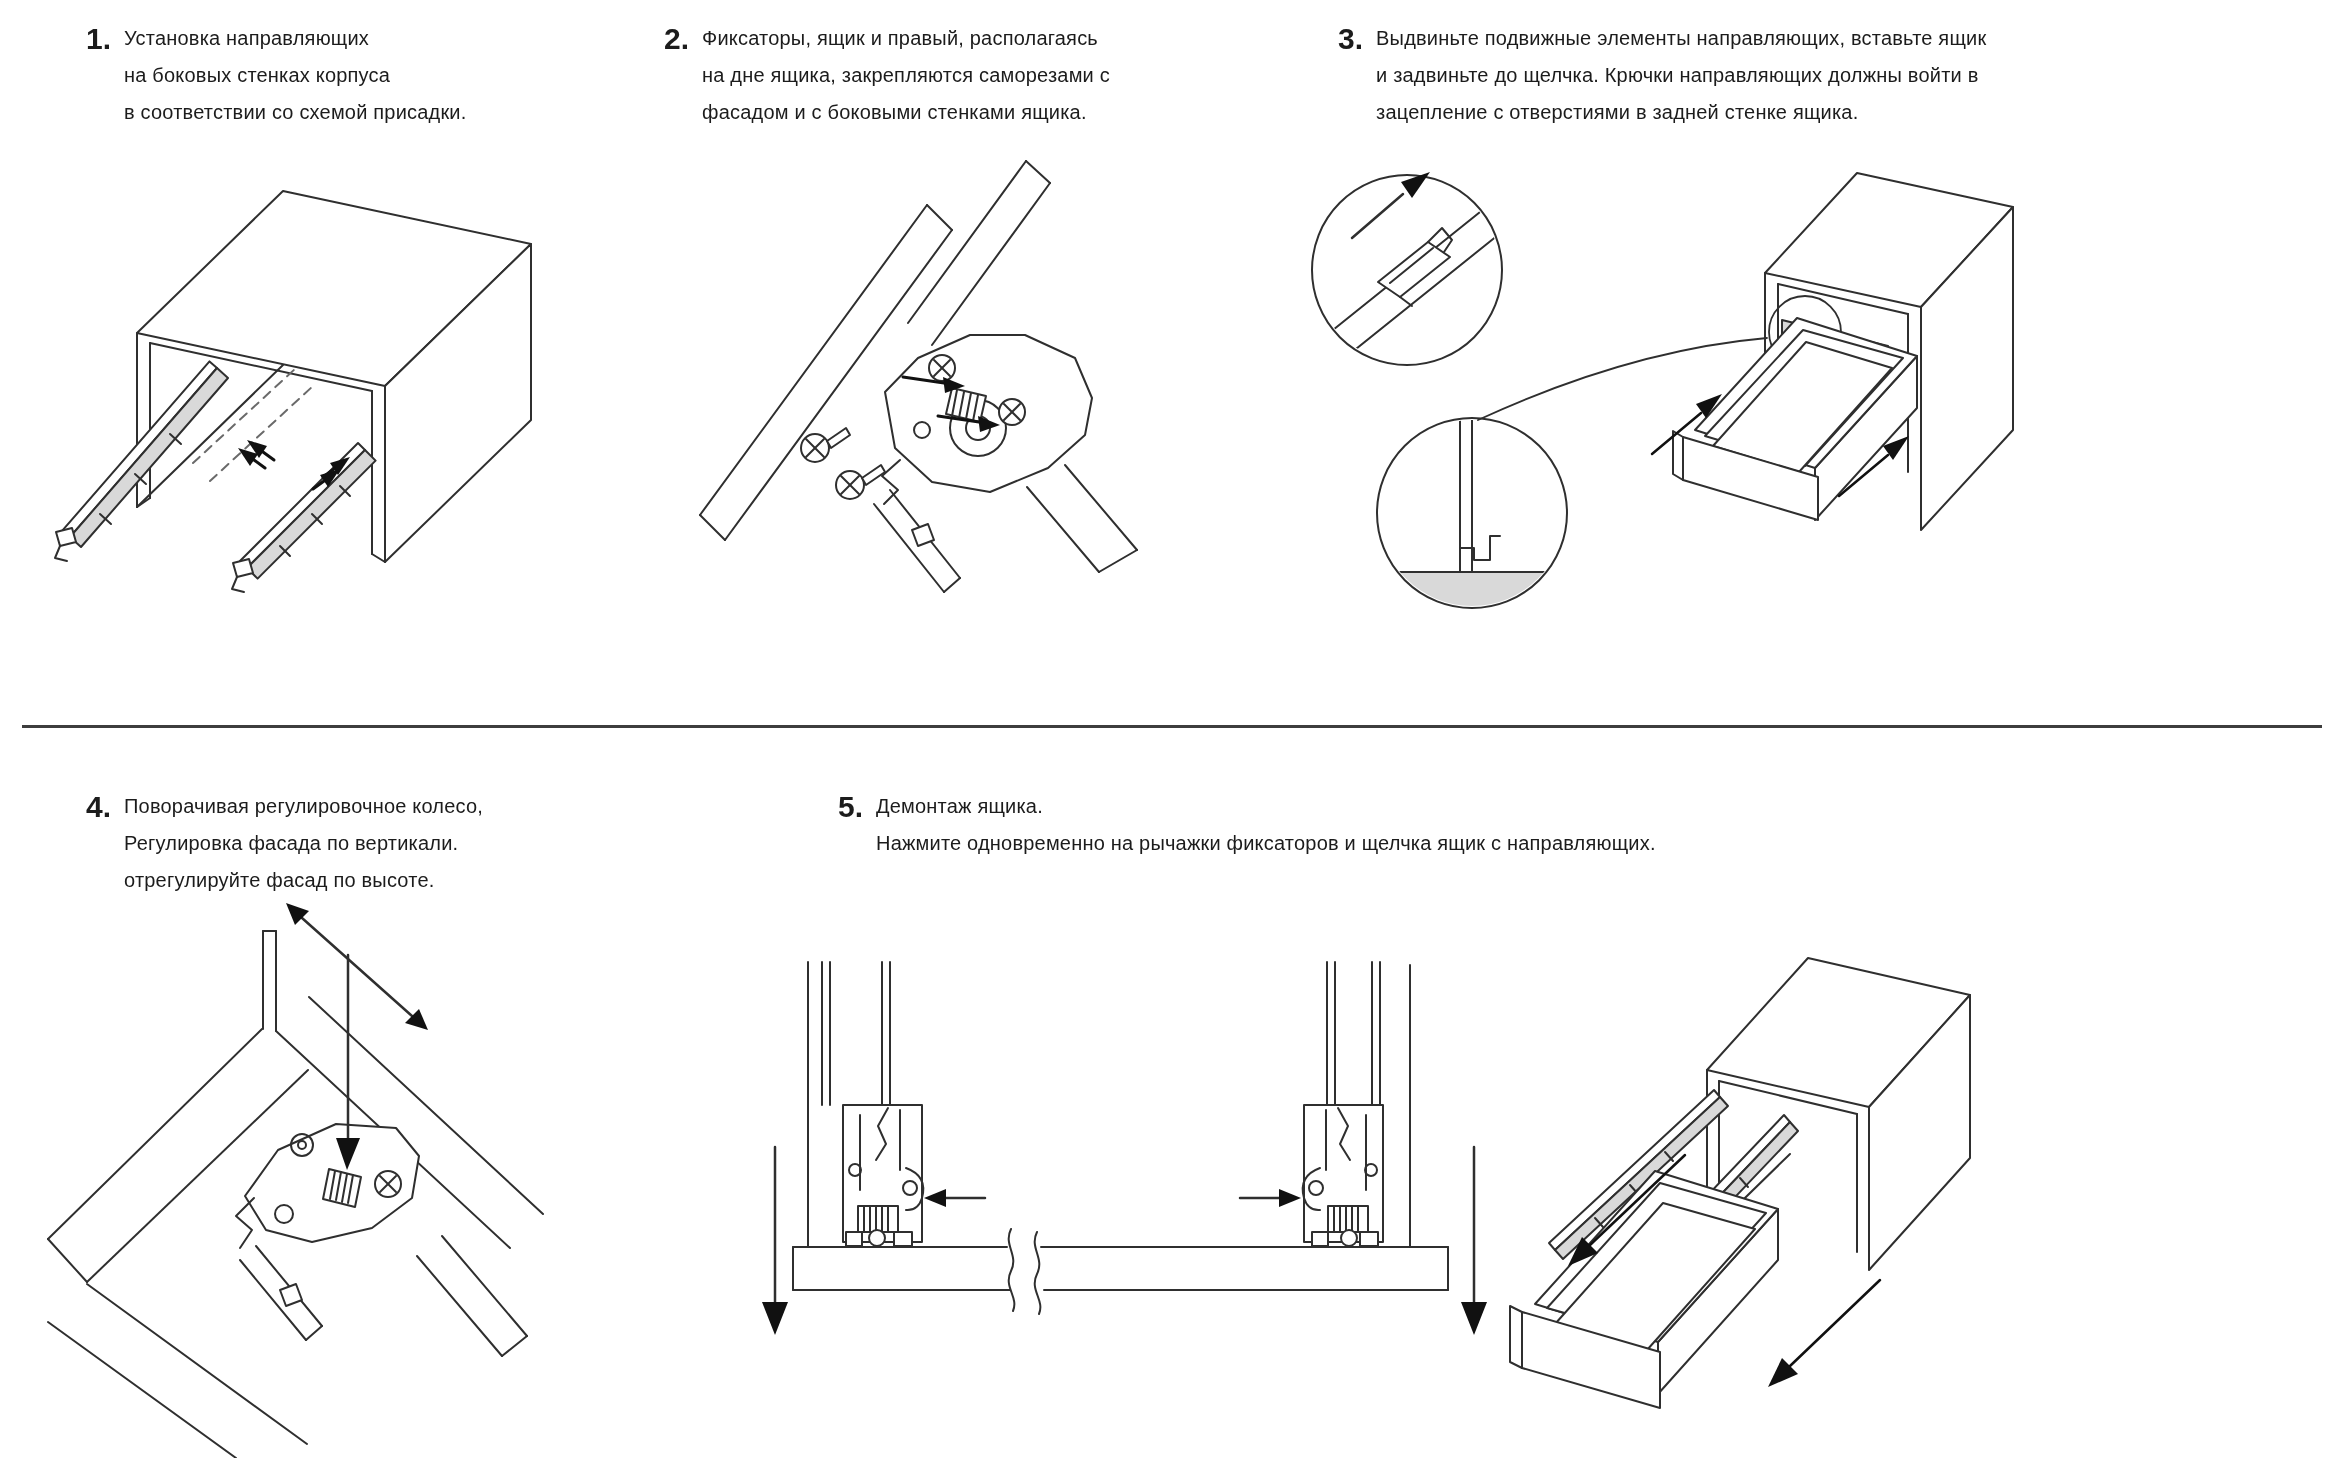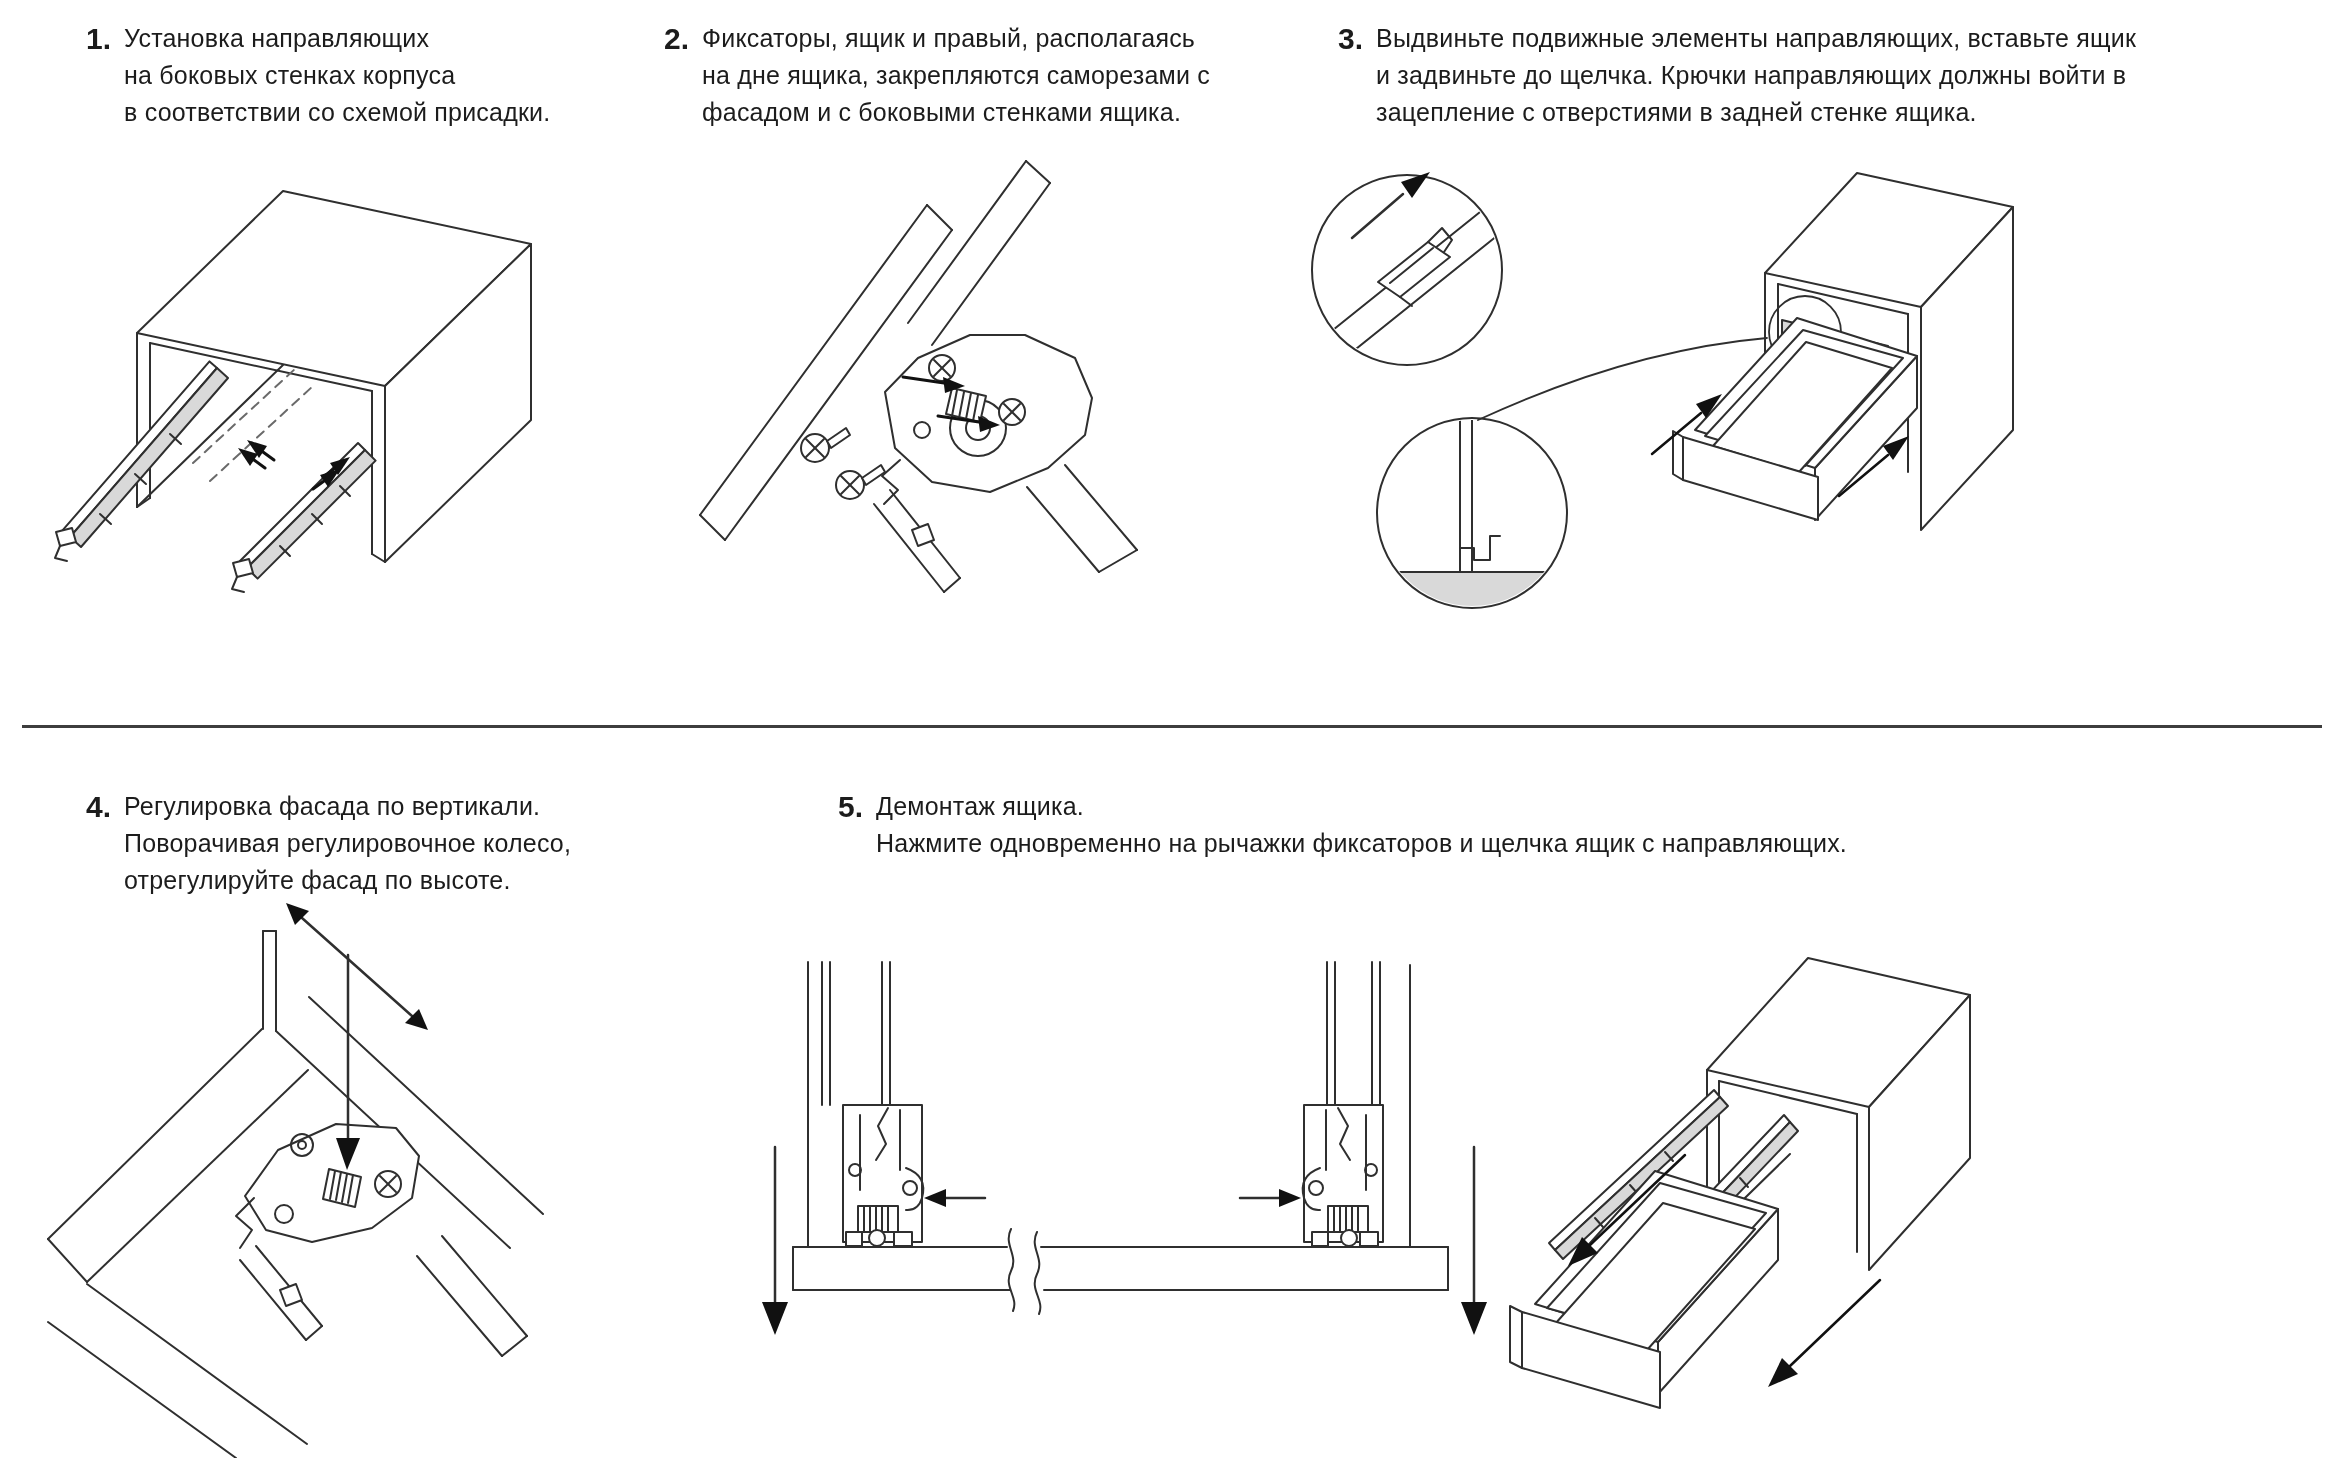--- a/index.html
+++ b/index.html
@@ -2,21 +2,21 @@
 <html><head>
 <meta charset="utf-8">
 <style>
   html,body{margin:0;padding:0;background:#ffffff;}
   .canvas{
     position:relative;width:2336px;height:1460px;background:var(--bg,#ffffff);
     font-family:"Liberation Sans", sans-serif;color:var(--text-color,#1c1c1c);overflow:hidden;
   }
   .step{position:absolute;display:flex;align-items:flex-start;}
   .num{font-weight:bold;font-size:30px;line-height:37px;padding-right:13px;white-space:nowrap;}
-  .lines{font-size:25px;line-height:37px;letter-spacing:0.2px;white-space:nowrap;}
+  .lines{font-size:20px;line-height:37px;letter-spacing:0.2px;white-space:nowrap;}
   .divider{position:absolute;left:22px;top:725px;width:2300px;height:3px;background:var(--divider-color,#3d3d3d);}
   svg.fig{position:absolute;}
 </style>
 </head>
 <body>
 
 <div class="canvas" style="--text-color: #1c1c1c; --divider-color: #3d3d3d; --bg: #ffffff;">
 
   <section class="step" style="left:86px;top:20px">
     <div class="num">1.</div>
@@ -41,22 +41,22 @@
     <div class="lines">
       <div>Выдвиньте подвижные элементы направляющих, вставьте ящик</div>
       <div>и задвиньте до щелчка. Крючки направляющих должны войти в</div>
       <div>зацепление с отверстиями в задней стенке ящика.</div>
     </div>
   </section>
 
   <section class="step" style="left:86px;top:788px">
     <div class="num">4.</div>
     <div class="lines">
+      <div>Поворачивая регулировочное колесо,</div>
       <div>Регулировка фасада по вертикали.</div>
-      <div>Поворачивая регулировочное колесо,</div>
       <div>отрегулируйте фасад по высоте.</div>
     </div>
   </section>
 
   <section class="step" style="left:838px;top:788px">
     <div class="num">5.</div>
     <div class="lines">
       <div>Демонтаж ящика.</div>
       <div>Нажмите одновременно на рычажки фиксаторов и щелчка ящик с направляющих.</div>
     </div>

